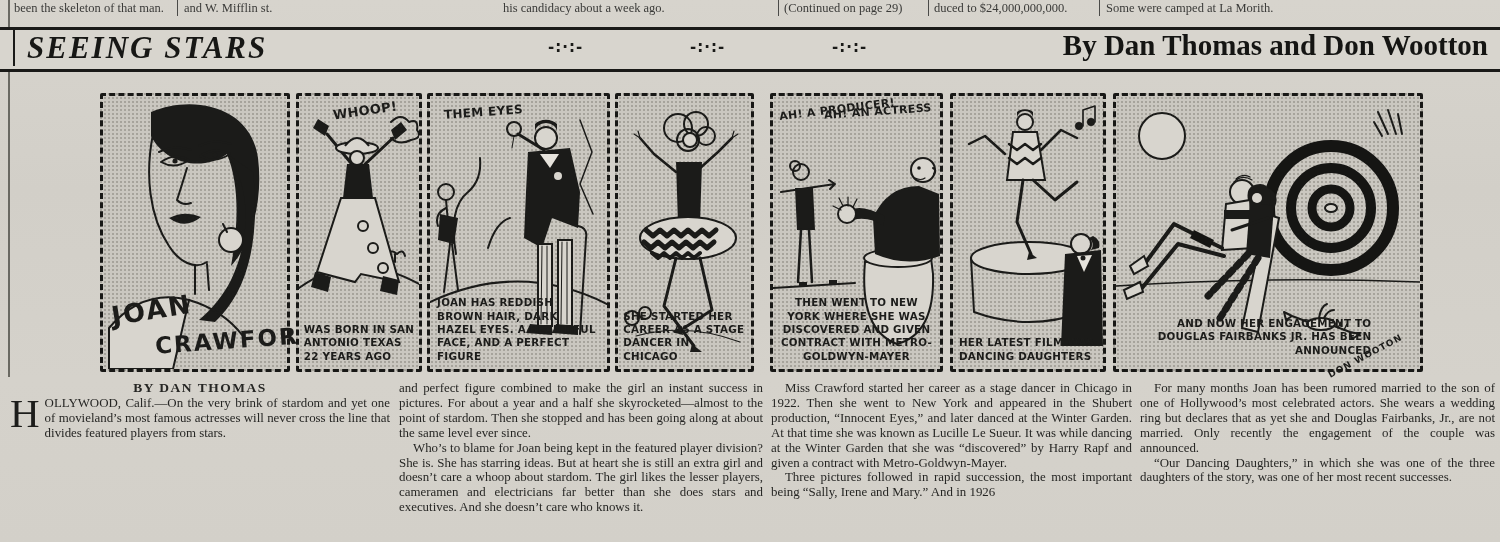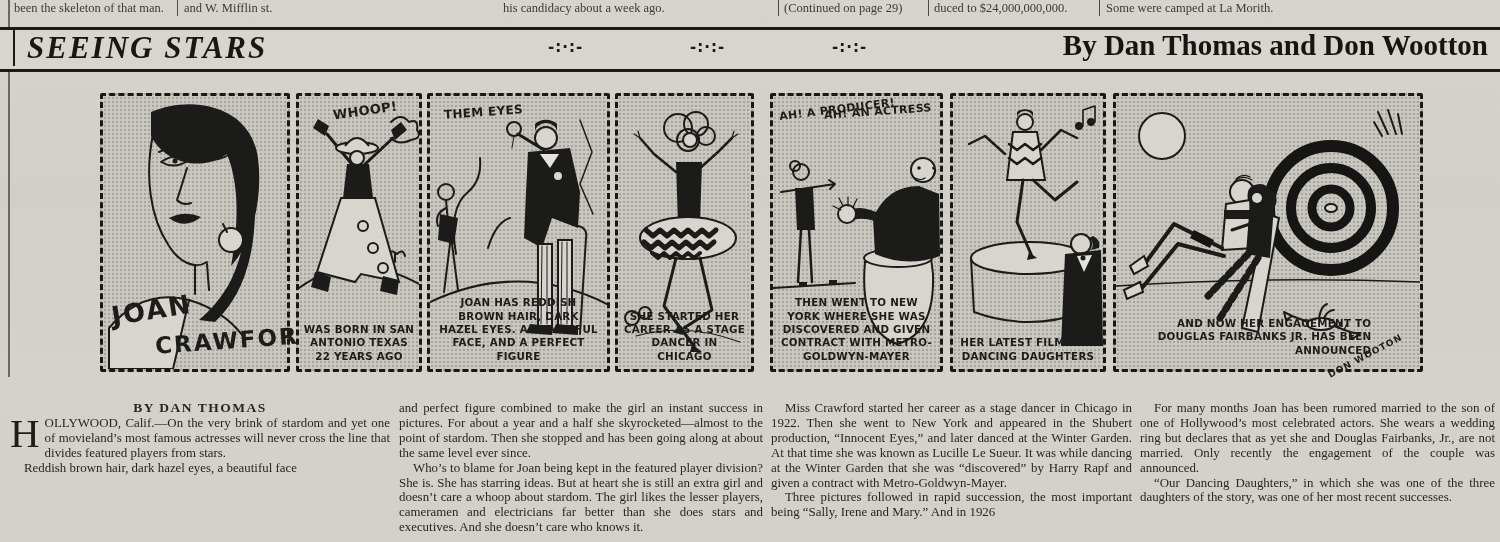--- a/index.html
+++ b/index.html
@@ -25,27 +25,27 @@
   .page-rule{position:absolute;left:8px;top:0;width:2px;height:377px;background:#45453f;opacity:.75;}
   
   .panel{position:absolute;top:93px;height:273px;border:3px dashed #181816;border-radius:2px;
     background-color:#cac7c0;
     background-image:radial-gradient(#a5a29a 0.7px,rgba(0,0,0,0) 0.9px);
     background-size:4px 4px;}
   .panel svg{position:absolute;left:0;top:0;}
   .hand{font-family:"DejaVu Sans",sans-serif;color:#1c1c1a;font-weight:bold;}
   .speech{position:absolute;font-size:11px;letter-spacing:.3px;line-height:1.15;text-align:center;}
   .cap{position:absolute;bottom:6px;left:4%;width:92%;font-size:10.3px;letter-spacing:.25px;
-    line-height:1.3;text-align:center;}
+    line-height:1.3;text-align:left;}
   .cap-left{text-align:right;left:6%;width:78%;bottom:12px;}
   .name1{position:absolute;left:8px;bottom:44px;font-size:26px;transform:rotate(-9deg);letter-spacing:2px;}
   .name2{position:absolute;left:52px;bottom:16px;font-size:23px;transform:rotate(-4deg);letter-spacing:2px;}
   .sig{position:absolute;right:14px;bottom:8px;font-size:9px;transform:rotate(-28deg);letter-spacing:1px;}
   
-  .col{position:absolute;top:401px;font-size:12.9px;line-height:14.9px;text-align:justify;color:#262624;}
+  .col{position:absolute;top:381px;font-size:12.9px;line-height:14.9px;text-align:justify;color:#262624;}
   .col p{margin:0;}
   .col .ind{text-indent:14px;}
   .colhead{text-align:center;font-weight:bold;font-size:13.5px;letter-spacing:1.5px;margin:0 0 3px 0;}
   .dropcap{float:left;font-size:41px;line-height:30px;padding:2px 5px 0 0;font-weight:normal;color:#1d1d1b;}
   .ink{stroke:#1b1b19;fill:none;stroke-width:2;stroke-linecap:round;stroke-linejoin:round;}
   .inkf{fill:#1b1b19;stroke:none;}
   .paperf{fill:#d8d5ce;stroke:#1b1b19;stroke-width:2;}
 </style>
 </head>
 <body>
@@ -254,21 +254,20 @@
       <path class="ink" style="stroke-width:1.4" d="M222,232 l3,-6 M228,234 l3,-6"></path>
       <path class="ink" d="M203,222 q2,-12 8,-14 M208,222 q4,-8 10,-8"></path>
     </svg>
     <div class="hand cap cap-left">AND NOW HER ENGAGEMENT TO DOUGLAS FAIRBANKS JR. HAS BEEN ANNOUNCED</div>
     <div class="hand sig">DON WOOTON</div>
   </div>
 
   <div class="col" style="left:10px;width:380px">
     <p class="colhead">BY DAN THOMAS</p>
     <p><span class="dropcap">H</span><span>OLLYWOOD, Calif.—On the very brink of stardom and yet one of movieland’s most famous actresses will never cross the line that divides featured players from stars.</span></p>
-    <p class="ind">Reddish brown hair, dark hazel eyes, a beautiful face</p>
   </div>
 
   <div class="col" style="left:399px;width:364px">
     <p>and perfect figure combined to make the girl an instant success in pictures. For about a year and a half she skyrocketed—almost to the point of stardom. Then she stopped and has been going along at about the same level ever since.</p>
     <p class="ind">Who’s to blame for Joan being kept in the featured player division? She is. She has starring ideas. But at heart she is still an extra girl and doesn’t care a whoop about stardom. The girl likes the lesser players, cameramen and electricians far better than she does stars and executives. And she doesn’t care who knows it.</p>
   </div>
 
   <div class="col" style="left:771px;width:361px">
     <p class="ind">Miss Crawford started her career as a stage dancer in Chicago in 1922. Then she went to New York and appeared in the Shubert production, “Innocent Eyes,” and later danced at the Winter Garden. At that time she was known as Lucille Le Sueur. It was while dancing at the Winter Garden that she was “discovered” by Harry Rapf and given a contract with Metro-Goldwyn-Mayer.</p>
     <p class="ind">Three pictures followed in rapid succession, the most important being “Sally, Irene and Mary.” And in 1926</p>

